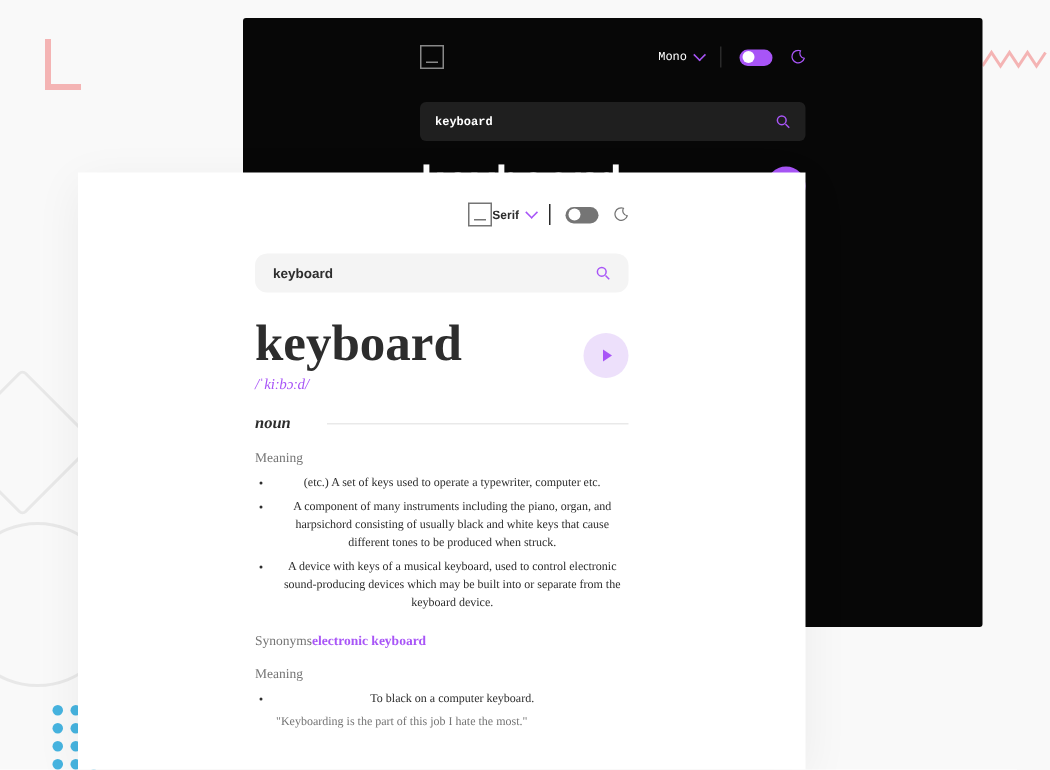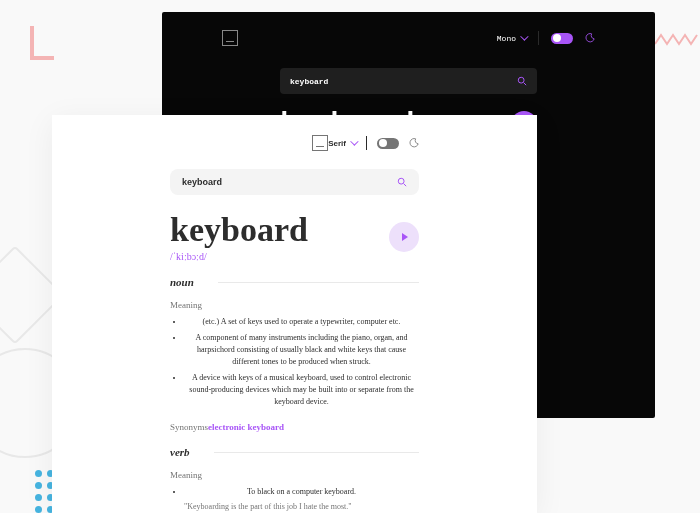--- a/index.html
+++ b/index.html
@@ -58,21 +58,21 @@
     position: absolute;
     top: 12px; left: 162px;
     width: 493px; height: 406px;
     background: #070707;
     border-radius: 2px;
     color: #fff;
     font-family: 'Courier New', monospace;
   }
   .dark-header {
     display: flex; align-items: center; justify-content: space-between;
-    padding: 18px 60px;
+    padding: 18px 118px;
   }
   .logo-box {
     width: 16px; height: 16px;
     border: 1.5px solid #888;
     position: relative;
   }
   .logo-box::after {
     content:''; position:absolute; left:3px; right:3px; bottom:3px; height:1.5px; background:#888;
   }
   .dark-controls { display:flex; align-items:center; gap:12px; }
@@ -139,21 +139,21 @@
   .light-word-row {
     margin-top: 16px;
     display:flex; align-items:center; justify-content:space-between;
   }
   .light-word-row h1 { font-size: 34px; font-weight:bold; }
   .light-play {
     width: 30px; height:30px; border-radius:50%; background:#ede0fb;
     display:flex; align-items:center; justify-content:center;
   }
   .light-play .play-triangle { border-left-color:#a855f7; }
-  .phonetic { color:#a855f7; font-size: 10px; margin-top:2px; }
+  .phonetic { color:#a855f7; font-size: 10px; margin-top:2px;font-style:italic; }
 
   .pos-row { display:flex; align-items:center; gap:24px; margin-top:14px; }
   .pos { font-style: italic; font-weight: bold; font-size: 11px; }
   .hline { flex:1; height:1px; background:#e9e9e9; }
 
   .meaning-label { font-size: 9px; color:#757575; margin-top:12px; }
   ul.meanings { margin: 6px 0 0 0; padding-left: 14px; }
   ul.meanings li { font-size: 8px; line-height: 1.5; color:#2d2d2d; margin-bottom:4px;text-align:center; }
   .example { font-size: 8px; color:#757575; margin-left:14px; margin-top:1px; }
 
@@ -265,23 +265,19 @@
   <ul class="meanings">
     <li>(etc.) A set of keys used to operate a typewriter, computer etc.</li>
     <li>A component of many instruments including the piano, organ, and harpsichord consisting of usually black and white keys that cause different tones to be produced when struck.</li>
     <li>A device with keys of a musical keyboard, used to control electronic sound-producing devices which may be built into or separate from the keyboard device.</li>
   </ul>
   <div class="synonyms-row">
     <span class="synonyms-label">Synonyms</span>
     <span class="synonym-link">electronic keyboard</span>
   </div>
 
-  <div class="pos-row">
-    <span class="pos">verb</span>
-    <div class="hline"></div>
-  </div>
   <div class="meaning-label">Meaning</div>
   <ul class="meanings">
     <li>To black on a computer keyboard.</li>
   </ul>
   <div class="example">"Keyboarding is the part of this job I hate the most."</div>
 
 </div>
 
 </body></html>

